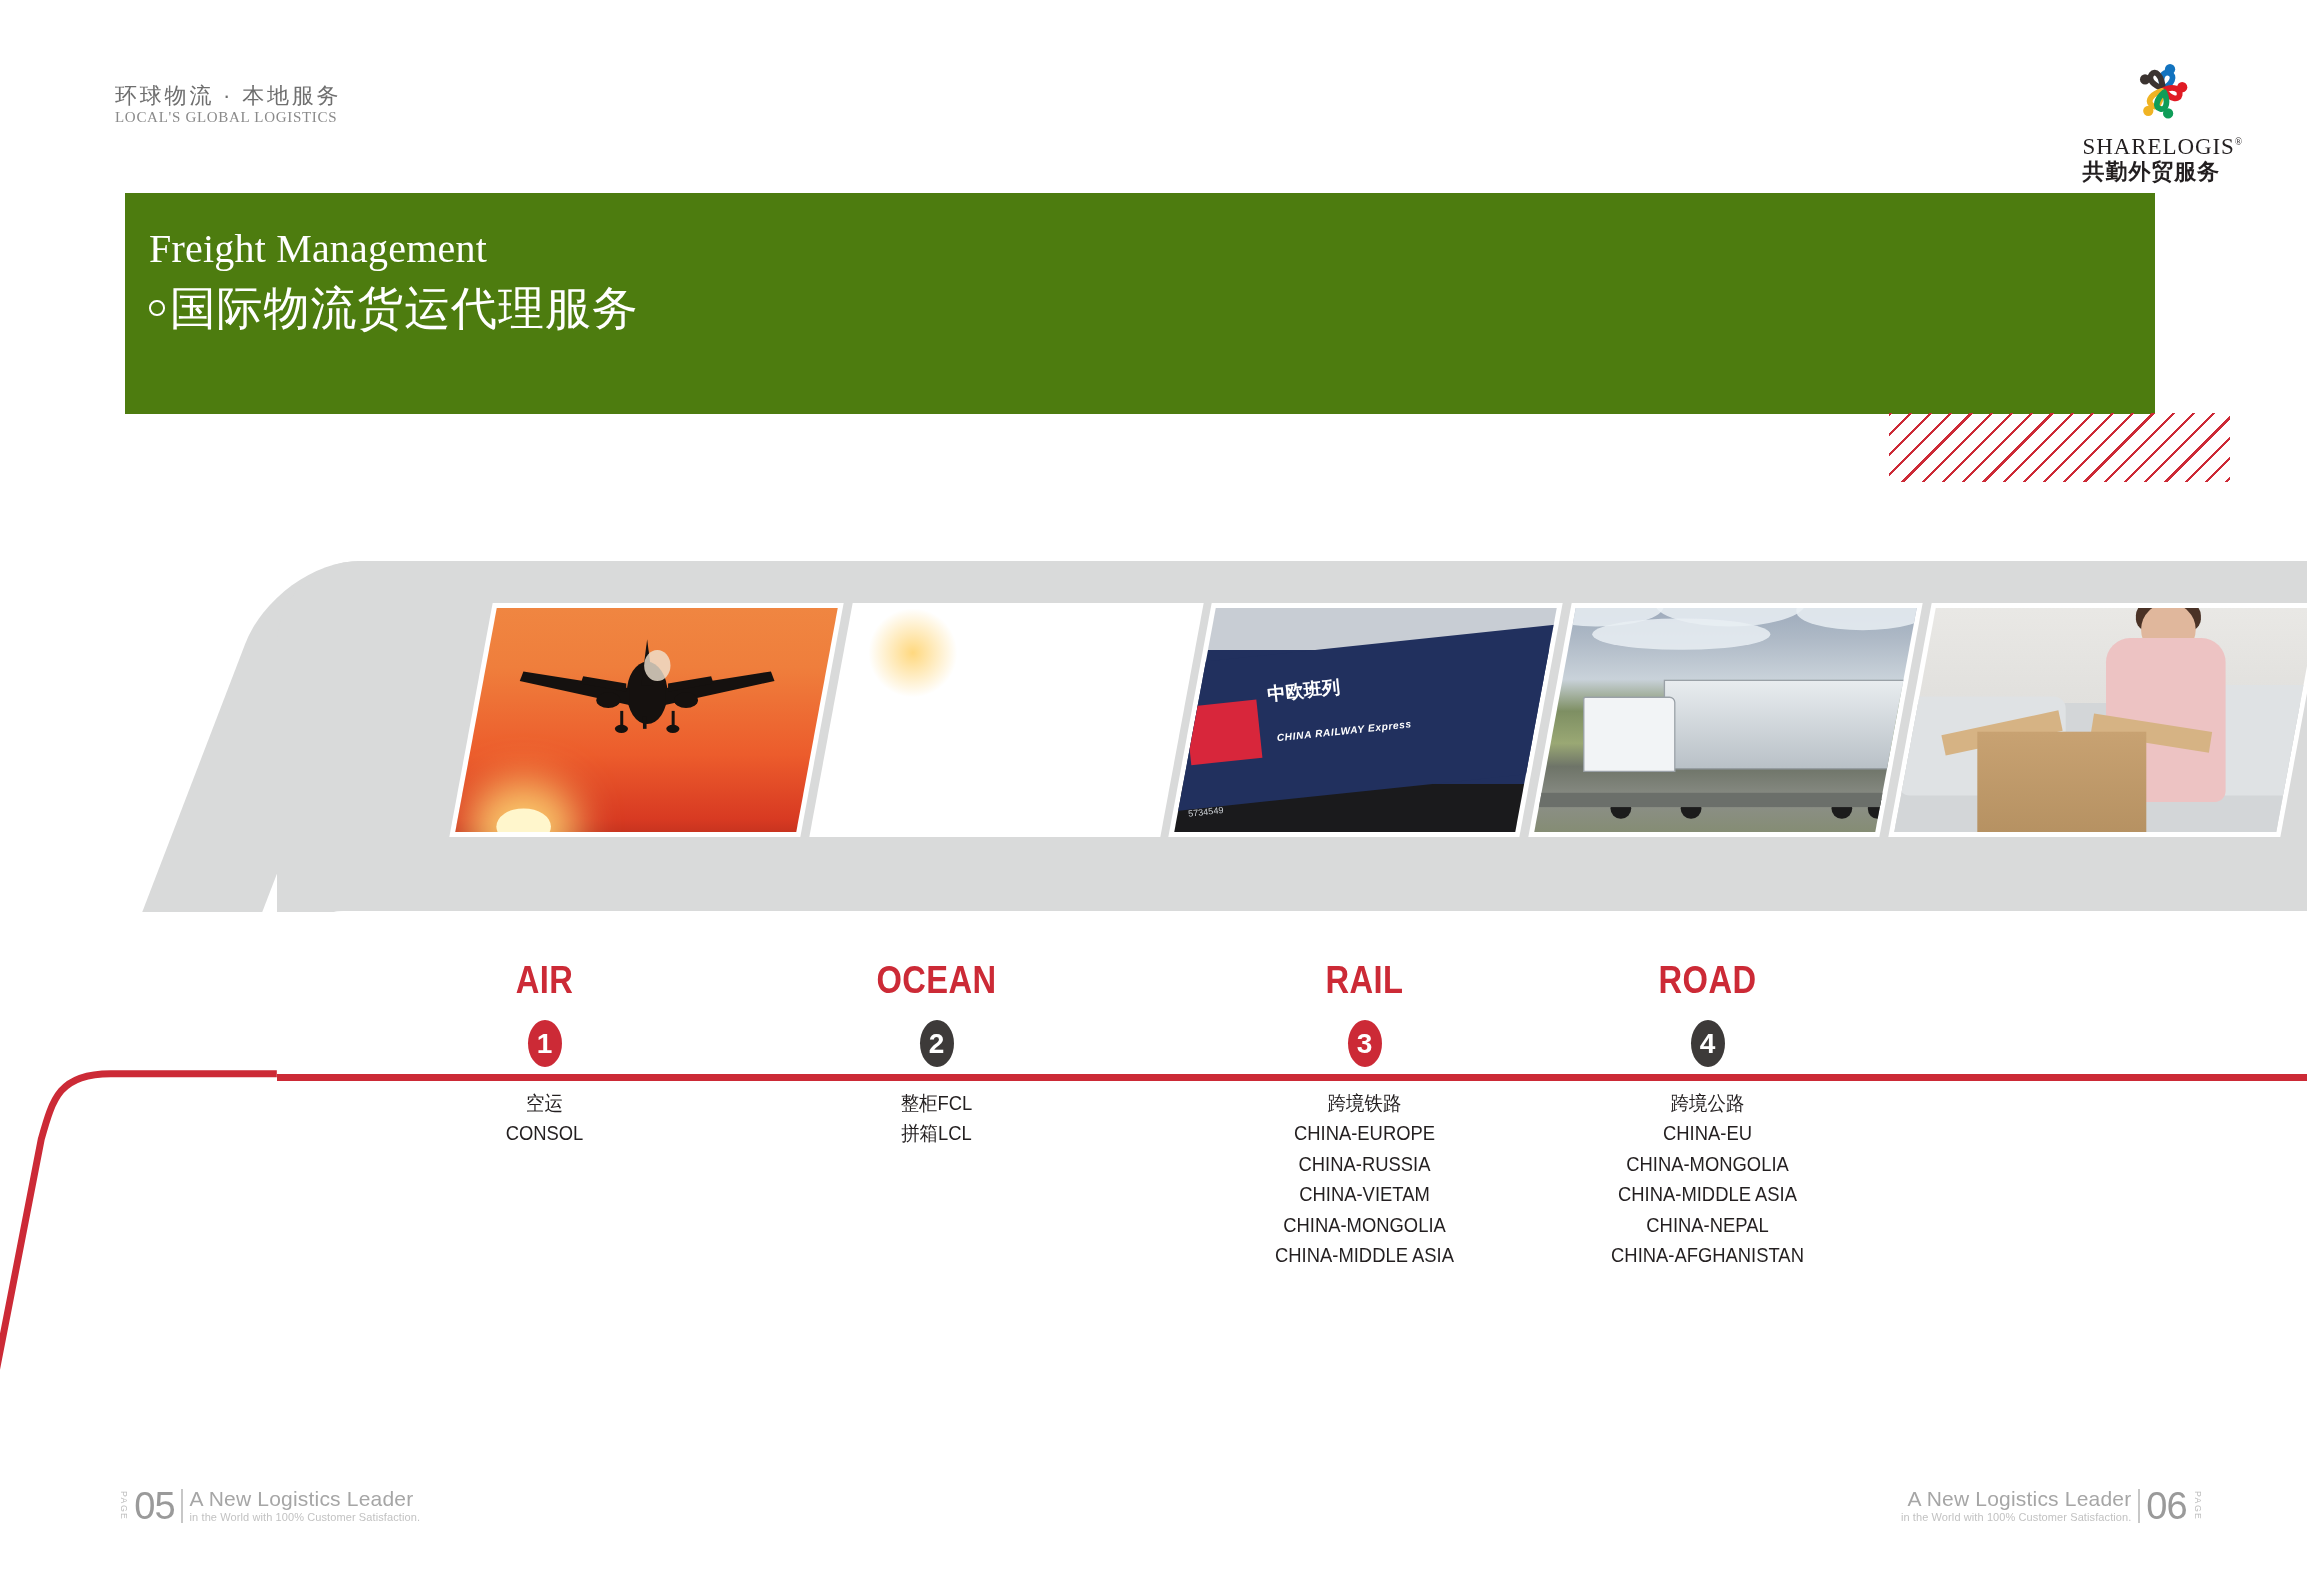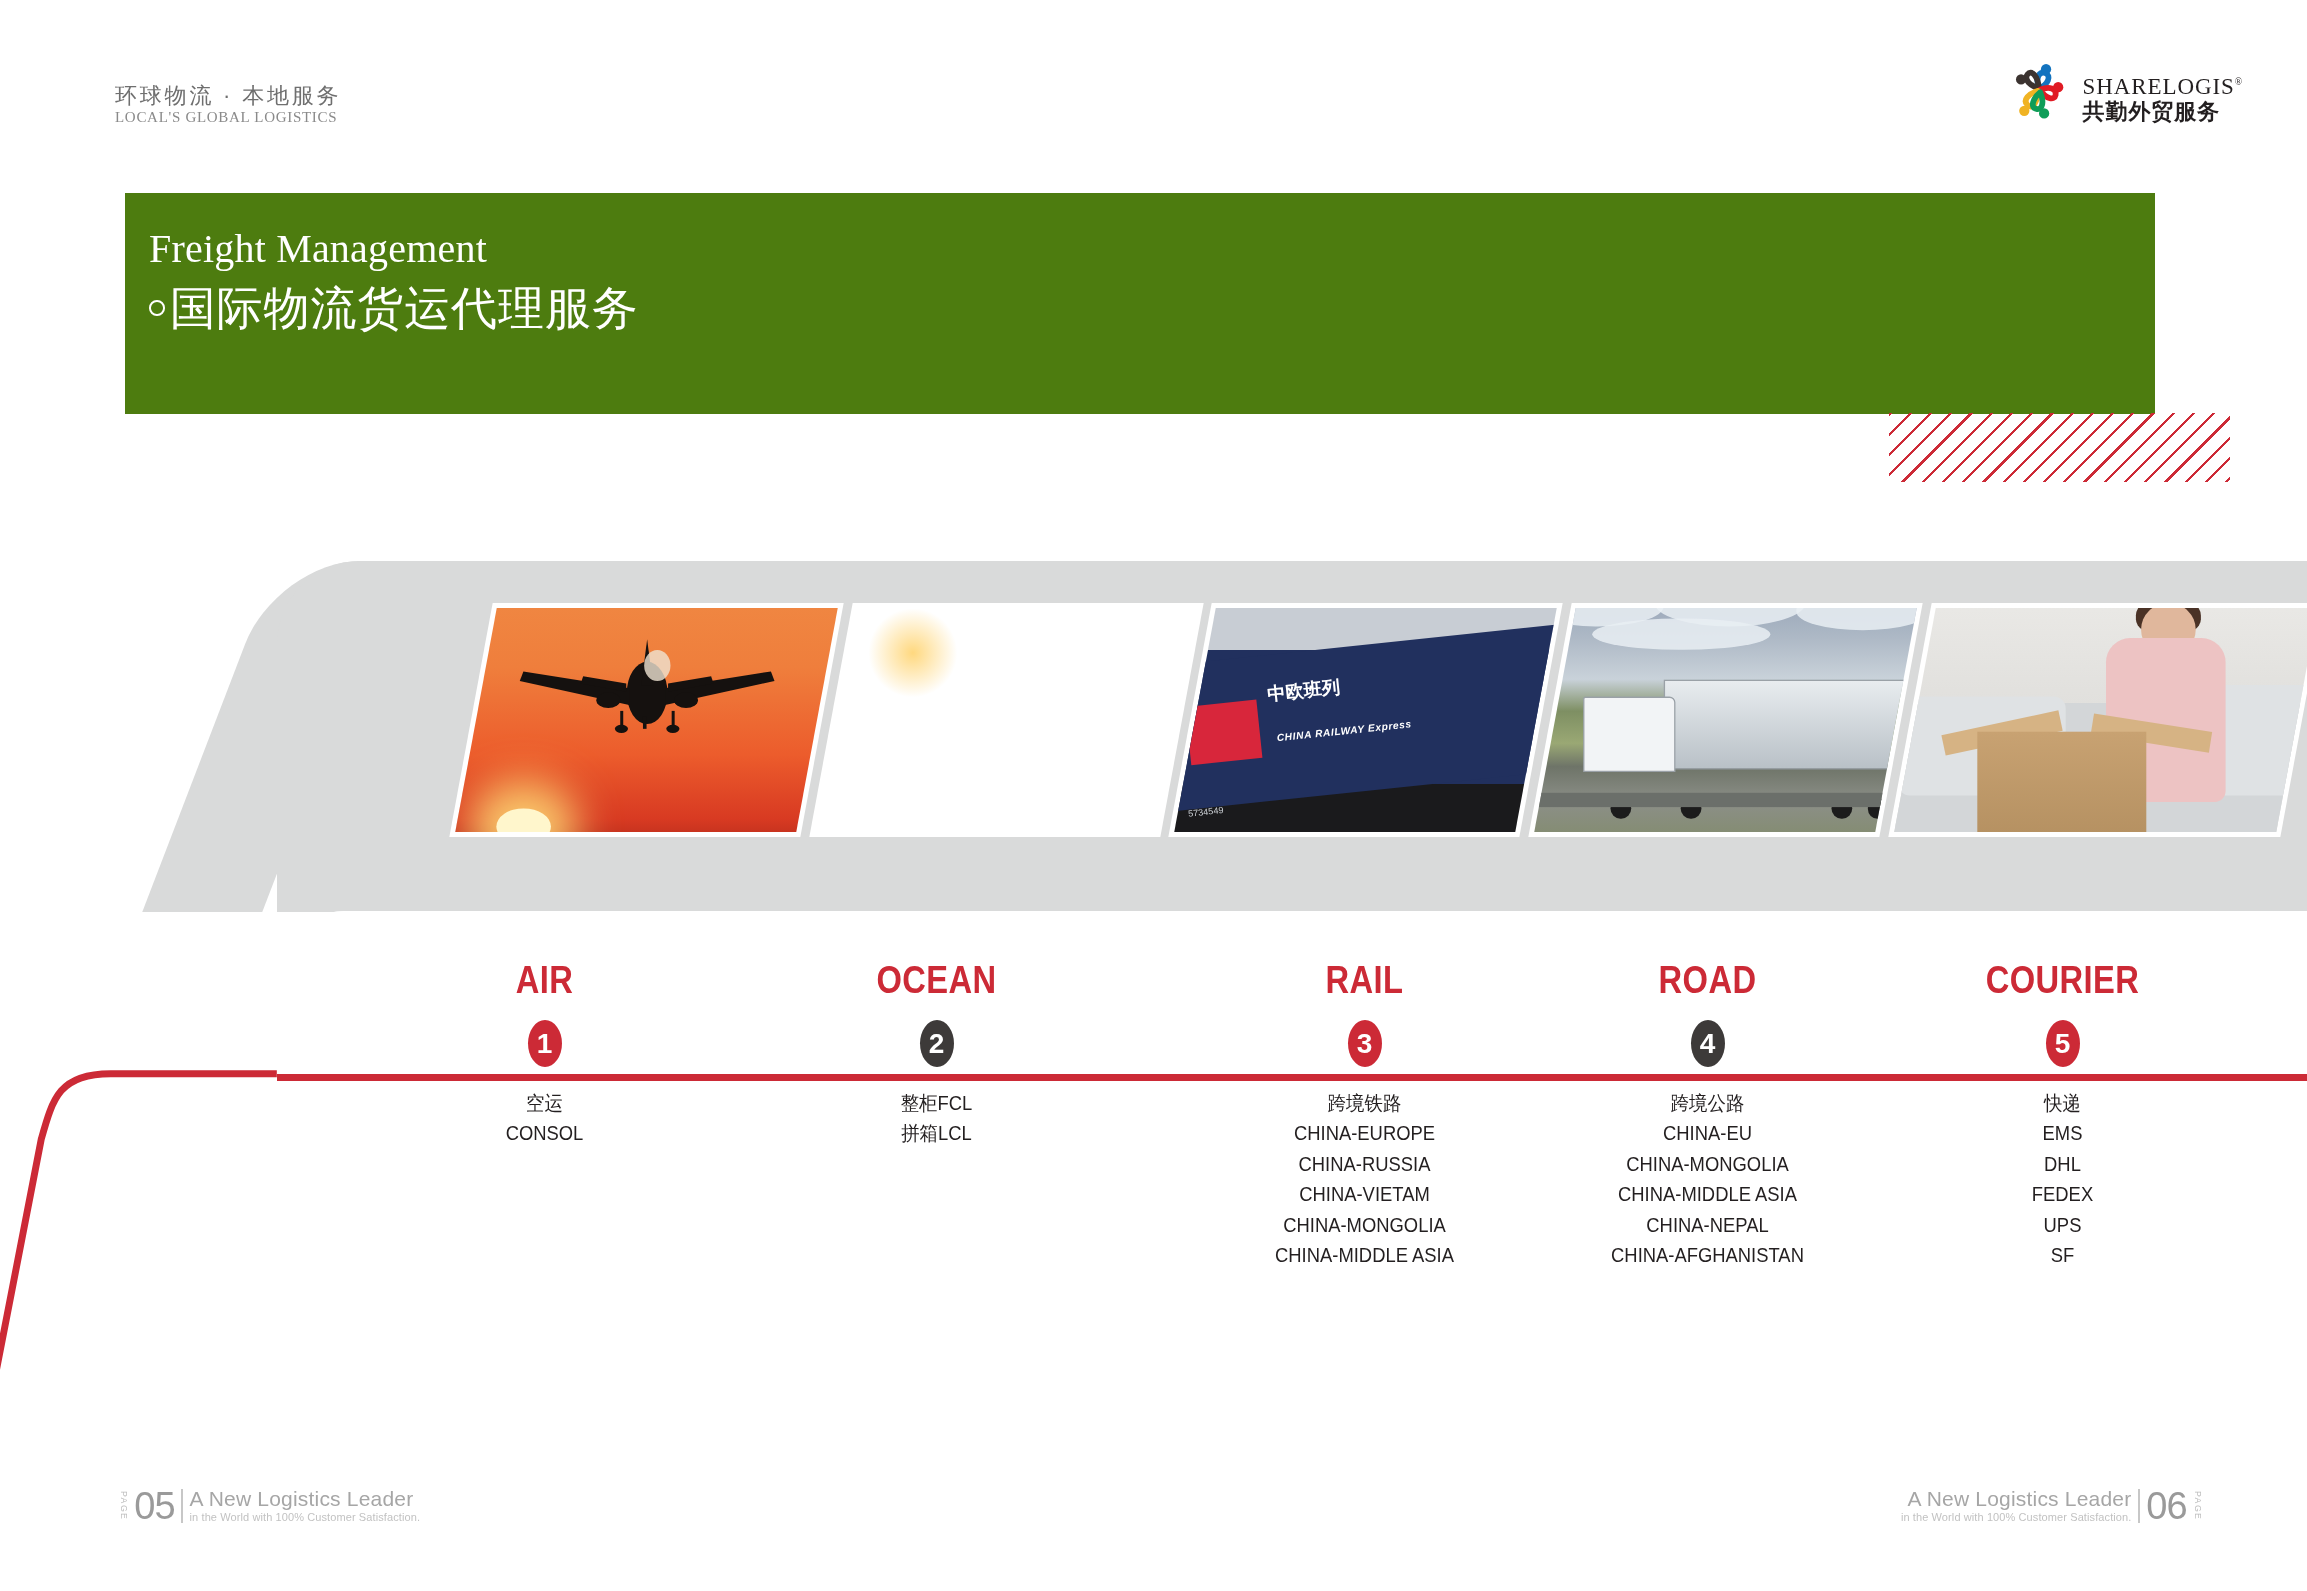--- a/index.html
+++ b/index.html
@@ -9,21 +9,21 @@
     font-family:"Liberation Sans","DejaVu Sans",sans-serif;
     -webkit-font-smoothing:antialiased;
   }
   .slide{position:absolute;inset:0;background:#fff;overflow:hidden;}
 
   
   .tagline{position:absolute;left:115px;top:84px;}
   .tagline .cn{font-size:22px;letter-spacing:2.8px;color:#6f6f6f;font-weight:400;line-height:1.1;}
   .tagline .en{font-family:"Liberation Serif","DejaVu Serif",serif;font-size:15px;letter-spacing:0.7px;color:#8a8a8a;margin-top:1.8px;line-height:1;}
 
-  .logo{position:absolute;right:78px;top:59px;display:flex;align-items:flex-end;gap:12px;}
+  .logo{position:absolute;right:78px;top:59px;display:flex;align-items:center;gap:12px;flex-direction:column;}
   .logo-mark{width:64px;height:64px;position:relative;flex:none;}
   .logo-text{display:flex;flex-direction:column;line-height:1;}
   .logo-text .brand{font-family:"Liberation Serif","DejaVu Serif",serif;font-size:23px;letter-spacing:0.9px;color:#231f20;position:relative;}
   .logo-text .brand sup{font-size:9.7px;vertical-align:super;}
   .logo-text .brand-cn{font-size:22px;letter-spacing:0.9px;color:#231f20;margin-top:3.2px;font-weight:700;}
 
   
   .banner{position:absolute;left:125px;top:193px;width:2030px;height:221px;background:#4d7c0f;}
   .banner-inner{position:absolute;left:24px;top:36px;}
   .banner .en{font-family:"Liberation Serif","DejaVu Serif",serif;font-size:40px;color:#fff;line-height:1;letter-spacing:0.2px;}
@@ -328,32 +328,20 @@
     <div class="node-list">
       <div>跨境公路</div>
       <div>CHINA-EU</div>
       <div>CHINA-MONGOLIA</div>
       <div>CHINA-MIDDLE ASIA</div>
       <div>CHINA-NEPAL</div>
       <div>CHINA-AFGHANISTAN</div>
     </div>
   </div>
 
-  <div class="node" style="left:1924px;width:277px;top:961px;">
-    <div class="node-title">COURIER</div>
-    <div class="badge red">5</div>
-    <div class="node-list">
-      <div>快递</div>
-      <div>EMS</div>
-      <div>DHL</div>
-      <div>FEDEX</div>
-      <div>UPS</div>
-      <div>SF</div>
-    </div>
-  </div>
 
   <div class="foot foot-left">
     <div class="page-word">PAGE</div>
     <div class="page-num">05</div>
     <div class="divider"></div>
     <div class="foot-txt">
       <div class="l1">A New Logistics Leader</div>
       <div class="l2">in the World with 100% Customer Satisfaction.</div>
     </div>
   </div>

